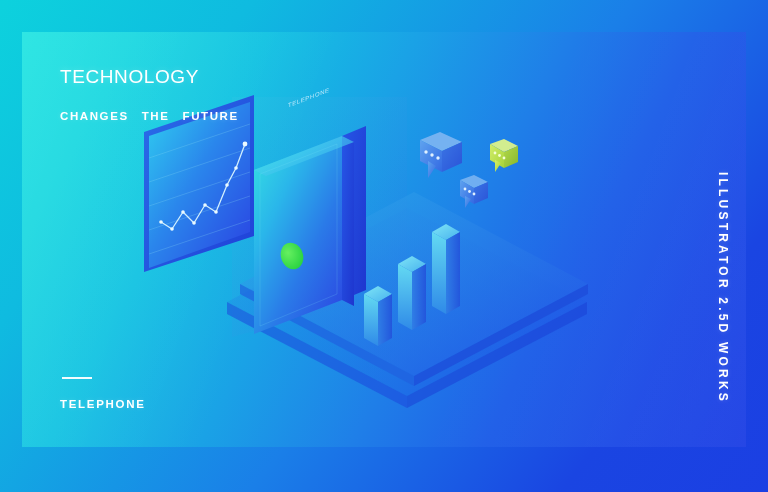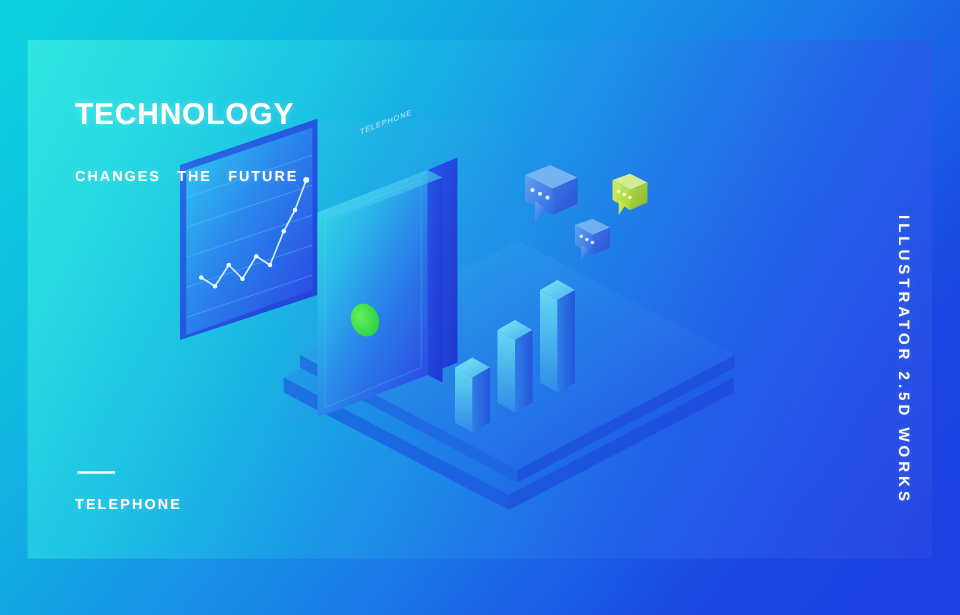--- a/index.html
+++ b/index.html
@@ -28,31 +28,30 @@
   }
   
   #card .sheen{
     position:absolute;inset:0;
     background:linear-gradient(110deg,rgba(255,255,255,.10) 0%,rgba(255,255,255,0) 38%,rgba(255,255,255,0) 62%,rgba(255,255,255,.04) 100%);
     pointer-events:none;
   }
 
   
   .headline{
-    position:absolute;left:38px;top:46px;
-    color:#ffffff;font-size:24px;font-weight:bold;letter-spacing:.6px;
+    position:absolute;left:38px;top:34px;
+    color:#ffffff;font-size:19px;font-weight:normal;letter-spacing:.6px;
     text-shadow:0 0 6px rgba(255,255,255,.25);
     white-space:nowrap;
   }
   .subhead{
     position:absolute;left:38px;top:78px;
     color:#ffffff;font-size:11.5px;font-weight:bold;letter-spacing:1.6px;
     white-space:nowrap;
     text-shadow:0 0 5px rgba(255,255,255,.2);
-    margin-top:26px;
   }
   .subhead span{display:inline-block;}
   .subhead span + span{margin-left:13px;}
 
   .rule{
     position:absolute;left:40px;top:345px;width:30px;height:2px;
     background:#ffffff;opacity:.95;
   }
   .footlabel{
     position:absolute;left:38px;top:366px;

